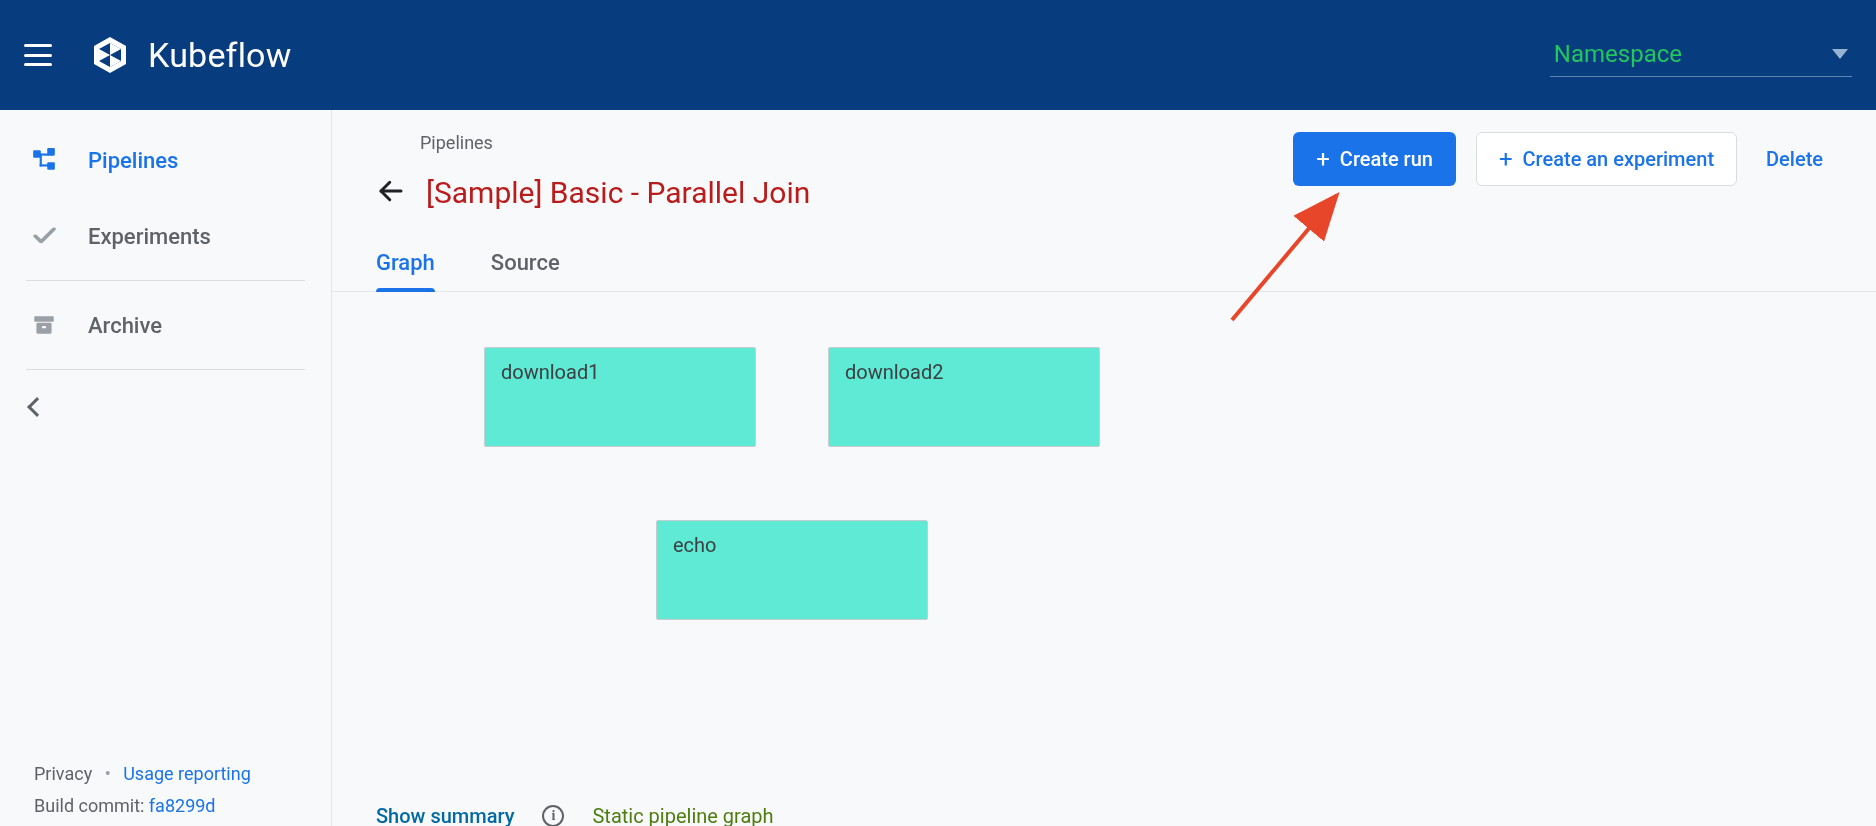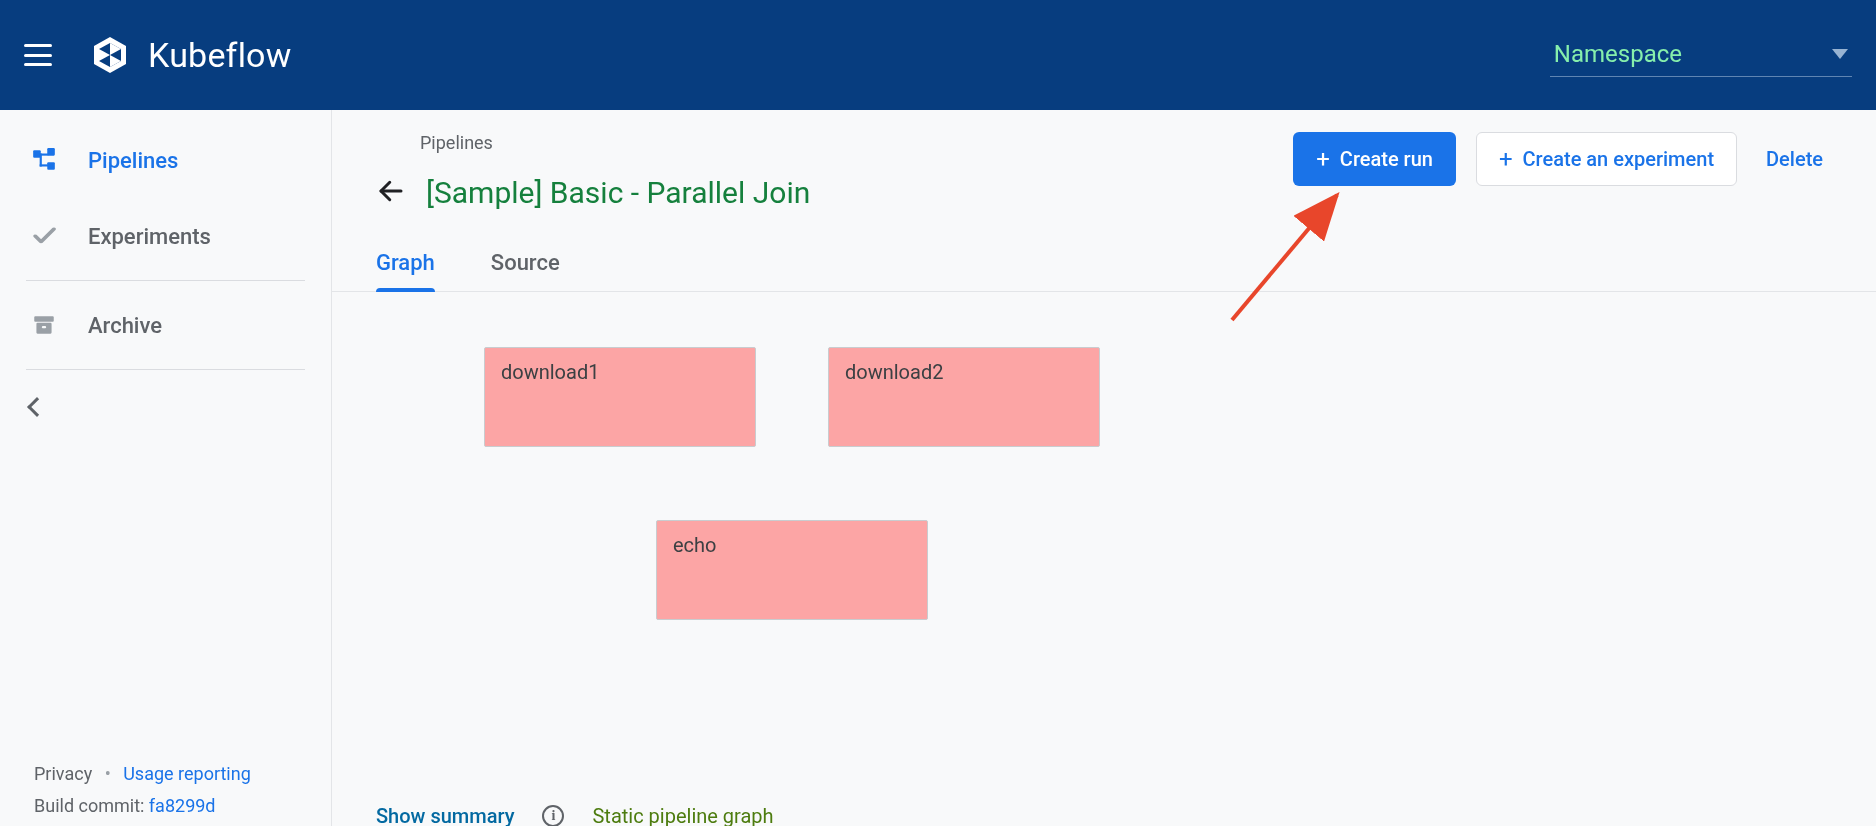--- a/index.html
+++ b/index.html
@@ -4,55 +4,55 @@
 <style>
   * { box-sizing: border-box; margin: 0; padding: 0; }
   html, body { width: 1876px; height: 826px; font-family: "Google Sans", Roboto, "Helvetica Neue", Arial, sans-serif; background:#fff; color:#3c4043; overflow:hidden;}
   
   .appbar { display:flex; align-items:center; height:110px; background:#073D7F; color:#fff; padding:0 24px;}
   .hamburger { width:28px; height:22px; display:flex; flex-direction:column; justify-content:space-between; cursor:pointer; margin-right:38px;}
   .hamburger span { display:block; height:3px; background:#fff; border-radius:2px;}
   .logo { display:flex; align-items:center; gap:18px; }
   .logo-mark svg { width:40px; height:40px; display:block;}
   .logo-text { font-size:34px; font-weight:400; letter-spacing:0.2px;}
-  .ns-select { margin-left:auto; color:#86efac; font-size:24px; display:flex; align-items:center; gap:150px; border-bottom:1px solid #5F85B2; padding:6px 4px 8px 4px; cursor:pointer;}
+  .ns-select { margin-left:auto; color:#22c55e; font-size:24px; display:flex; align-items:center; gap:150px; border-bottom:1px solid #5F85B2; padding:6px 4px 8px 4px; cursor:pointer;}
   .ns-select .tri { width:0;height:0;border-left:8px solid transparent;border-right:8px solid transparent;border-top:10px solid #97B3D2;}
   
   .shell { display:flex; height:calc(100% - 90px);}
   .sidebar { width:332px; background:#F8F9FA; border-right:1px solid #E3E5E8; display:flex; flex-direction:column; padding-top:12px;}
   .nav-item { display:flex; align-items:center; gap:30px; padding:24px 30px; font-size:22px; font-weight:500; color:#5f6368; cursor:pointer;}
   .nav-item.active { color:#1a73e8;}
   .nav-item .ico { width:28px; height:28px; display:flex; align-items:center; justify-content:center;}
   .nav-divider { height:1px; background:#DADCE0; margin:6px 26px;}
   .collapse-row { padding:24px 30px; cursor:pointer;}
   .chev-left { width:14px;height:14px;border-left:3px solid #5f6368;border-bottom:3px solid #5f6368; transform:rotate(45deg);}
   .sidebar-footer { margin-top:auto; padding:0 26px 24px 34px; font-size:18px; color:#5f6368; line-height:32px;}
   .sidebar-footer a { color:#1a73e8; text-decoration:none; cursor:pointer;}
   .dot { color:#9aa0a6; padding:0 8px;}
   
   .main { flex:1; background:#F8F9FA; display:flex; flex-direction:column; position:relative;}
   .page-head { display:flex; align-items:flex-start; padding:22px 44px 0 44px;}
   .crumbs { font-size:18px; color:#5f6368; margin-left:44px;}
   .title-row { display:flex; align-items:center; gap:20px; margin-top:22px;}
   .back-arrow svg{ width:30px; height:30px;}
-  .page-title { font-size:30px; color:#15803d; font-weight:400;}
+  .page-title { font-size:30px; color:#b91c1c; font-weight:400;}
   .head-actions { margin-left:auto; display:flex; align-items:center; gap:20px;}
   .btn { display:inline-flex; align-items:center; gap:10px; font-size:20px; font-weight:500; border-radius:6px; padding:14px 22px; cursor:pointer; border:1px solid transparent;}
   .btn.primary { background:#1a73e8; color:#fff;}
   .btn.outline { background:#fff; color:#1a73e8; border-color:#DADCE0;}
   .btn.text { background:transparent; color:#1a73e8; padding:14px 8px;}
   .plus { font-size:24px; line-height:20px; font-weight:400;}
   
   .tabs { display:flex; gap:56px; padding:40px 44px 0 44px; border-bottom:1px solid #E3E5E8;}
   .tab { font-size:22px; font-weight:500; color:#5f6368; padding-bottom:16px; cursor:pointer; position:relative;text-align:center;}
   .tab.active { color:#1a73e8;}
   .tab.active::after { content:""; position:absolute; left:0; right:0; bottom:-1px; height:4px; background:#1a73e8; border-radius:4px 4px 0 0;}
   
   .canvas { flex:1; position:relative; background:#F8F9FA;}
-  .node { position:absolute; width:272px; height:100px; background:#fca5a5; border:1px solid #C9CCCF; border-radius:2px; padding:12px 16px; font-size:20px; color:#3c4043;}
+  .node { position:absolute; width:272px; height:100px; background:#5eead4; border:1px solid #C9CCCF; border-radius:2px; padding:12px 16px; font-size:20px; color:#3c4043;}
   .edges { position:absolute; inset:0; pointer-events:none;}
   
   .footerbar { display:flex; align-items:center; gap:28px; padding:18px 44px; font-size:20px;}
   .show-summary { color:#0369a1; font-weight:500; cursor:pointer;}
   .info-ico { width:22px;height:22px;border:2px solid #5f6368;border-radius:50%; display:inline-flex;align-items:center;justify-content:center; font-size:14px; font-weight:700; color:#5f6368; font-family:serif;}
   .static-note { color:#4d7c0f;}
   
   .annotation-arrow { position:absolute; pointer-events:none;}
 </style>
 </head>

